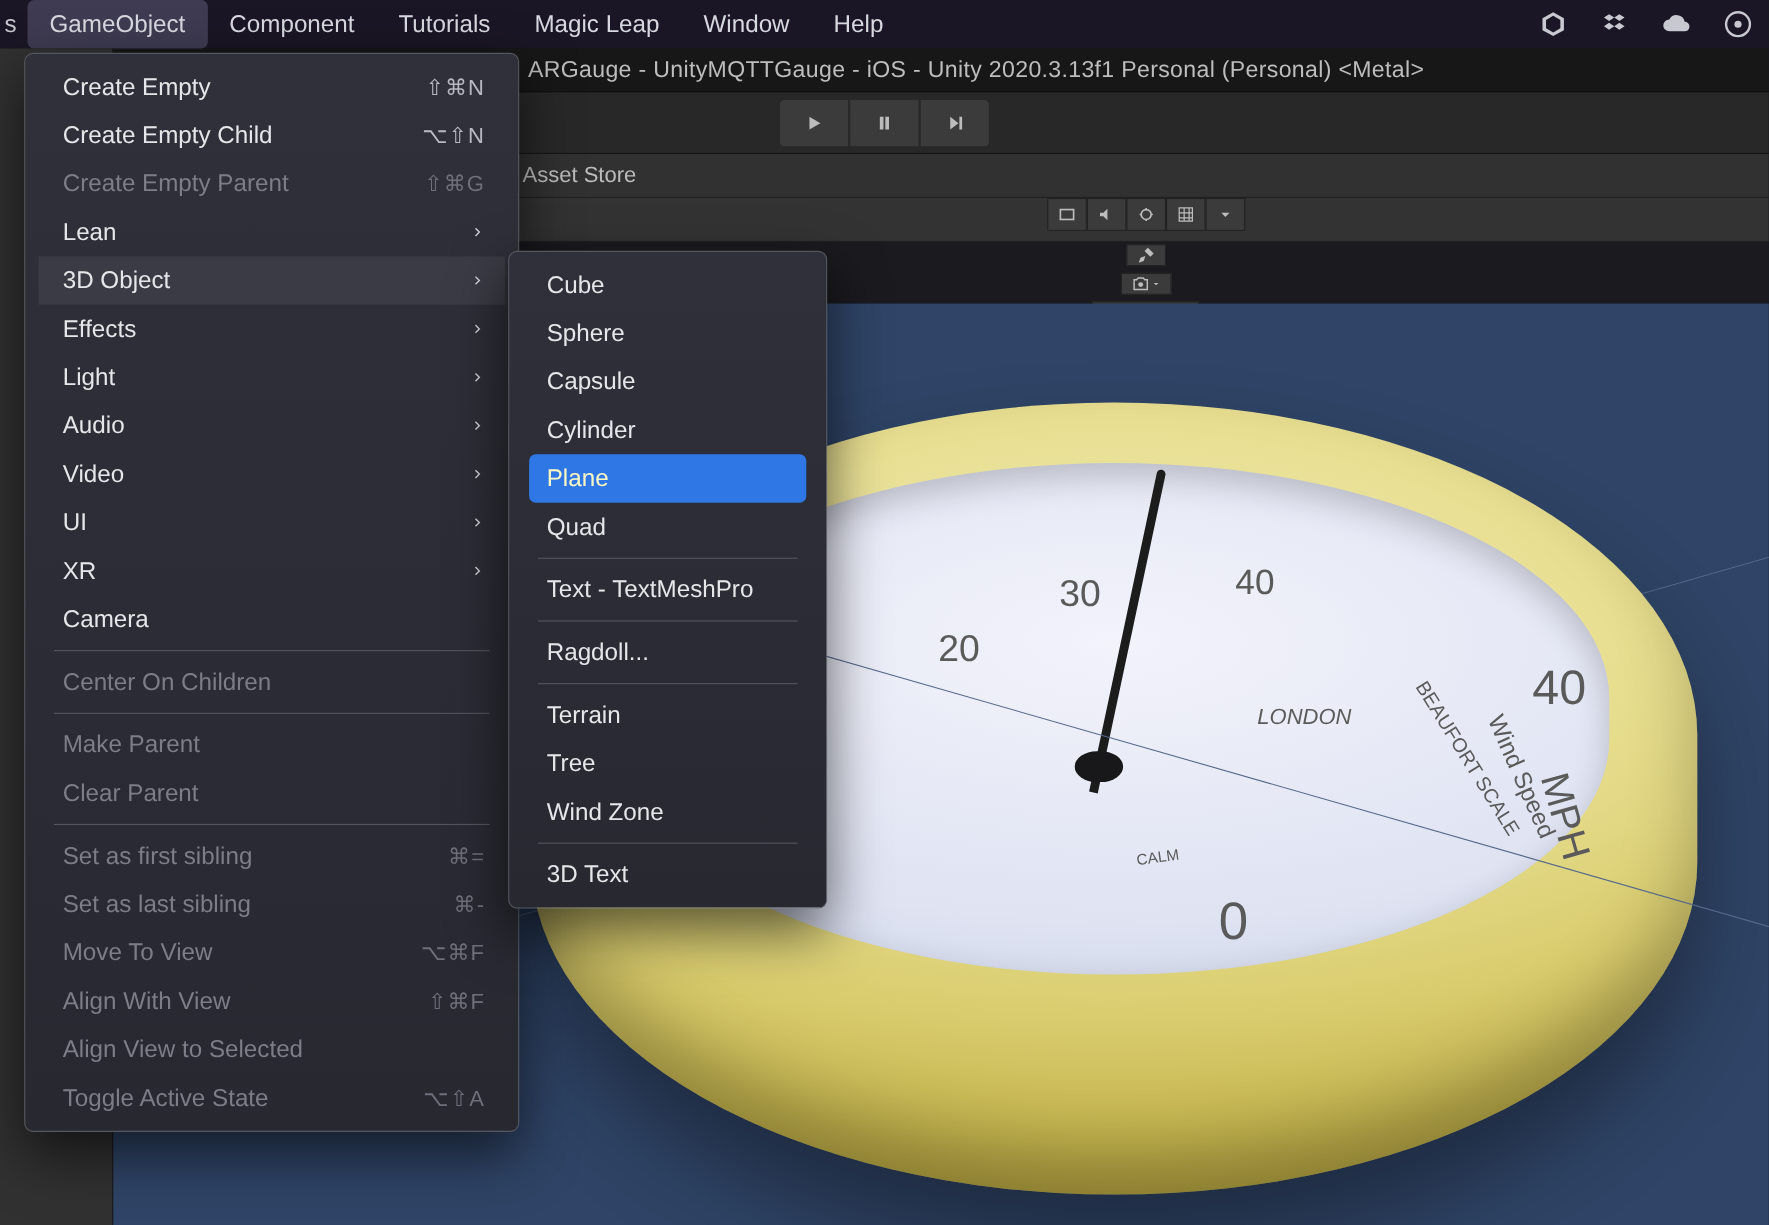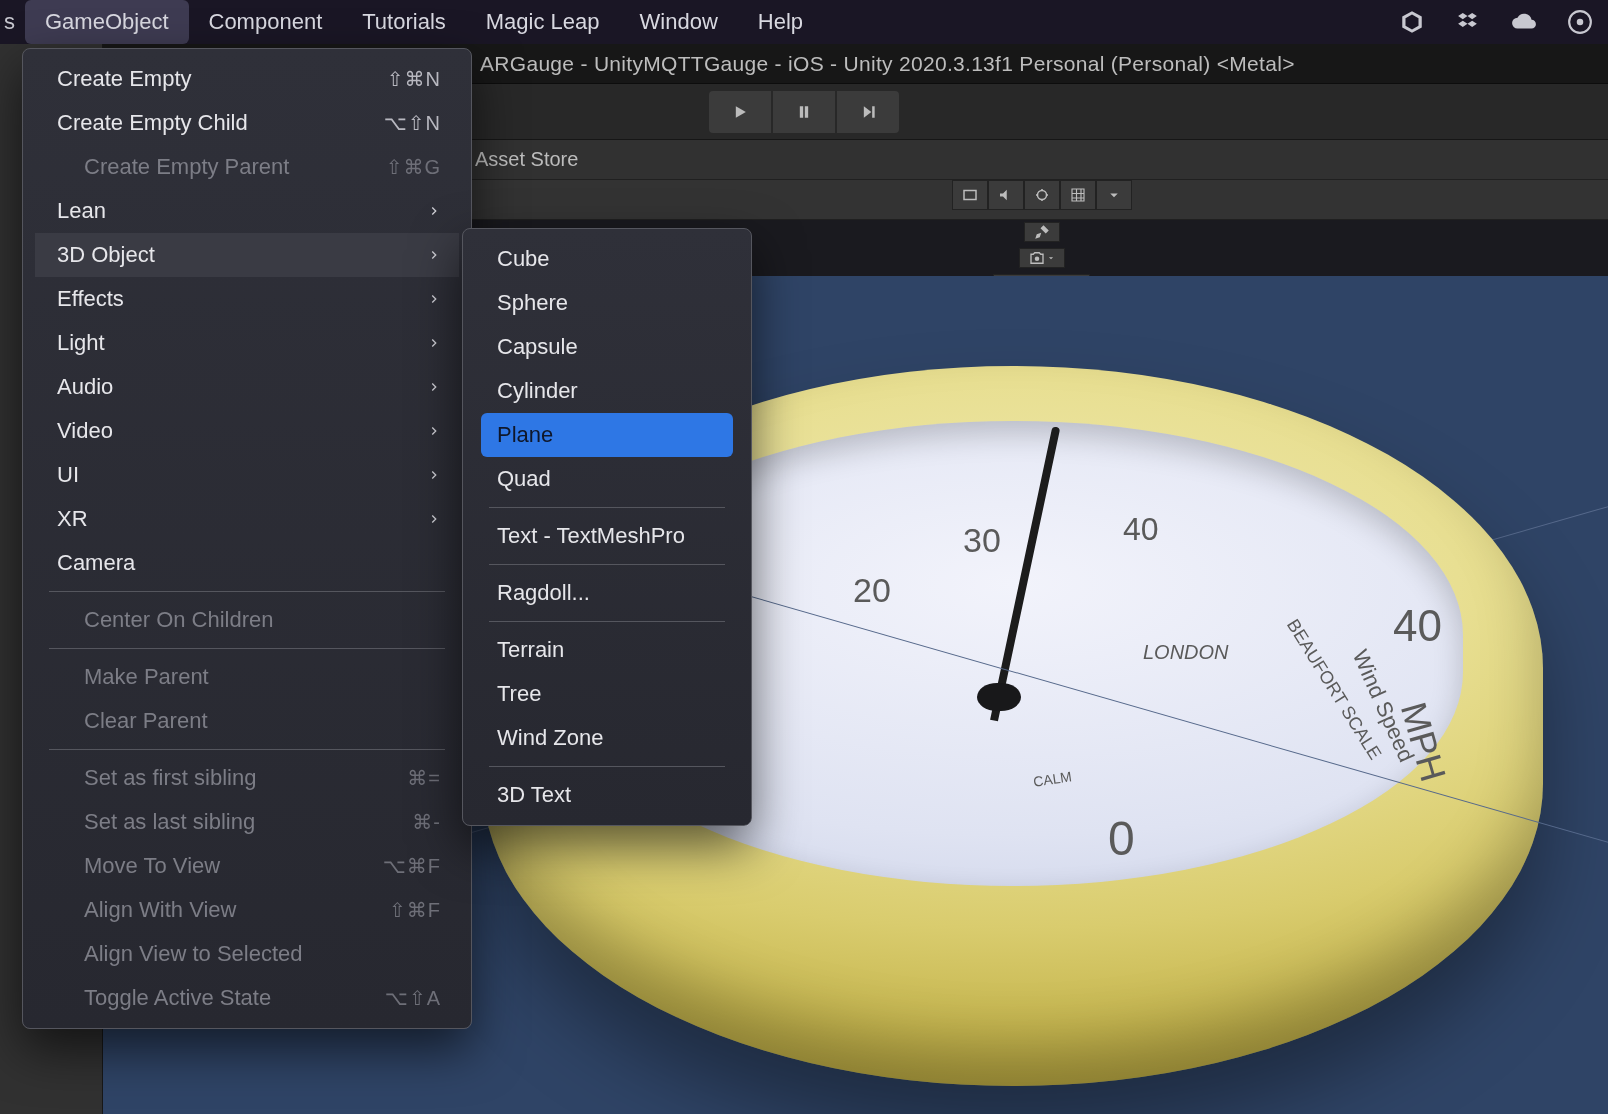--- a/index.html
+++ b/index.html
@@ -211,29 +211,29 @@
   .menu-item {
     display: flex;
     align-items: center;
     height: 44px;
     padding: 0 18px 0 22px;
     font-size: 22px;
     color: #e6e6ea;
   }
   .menu-item.highlight {
     background: #2e77e5;
-    color: #0f172a;
+    color: #fef9c3;
     border-radius: 6px;
     margin: 0 6px;
     padding: 0 12px 0 16px;
   }
   .menu-item.sub-highlight {
     background: #3a3b44;
   }
-  .menu-item.disabled { color: #7c7d86; margin-left: 27px; }
+  .menu-item.disabled { color: #7c7d86; }
   .menu-item .label { flex: 1; }
   .menu-item .shortcut { color: #b8b8c0; font-size: 20px; letter-spacing: 1px; }
   .menu-item.disabled .shortcut { color: #6e6f78; }
   .menu-sep {
     height: 1px;
     background: #55565e;
     margin: 6px 14px;
   }
   .chev { width: 14px; height: 14px; }
   .chev path { stroke: #cfcfd6; stroke-width: 2.2; fill: none; }

